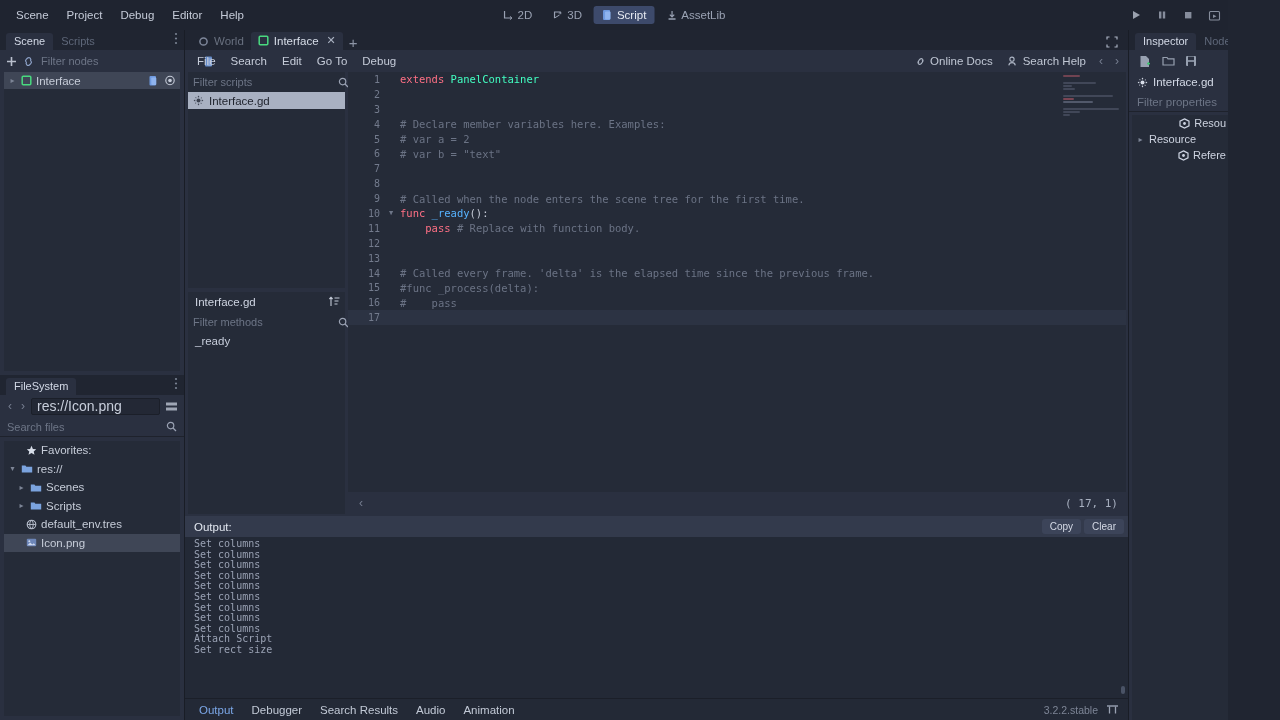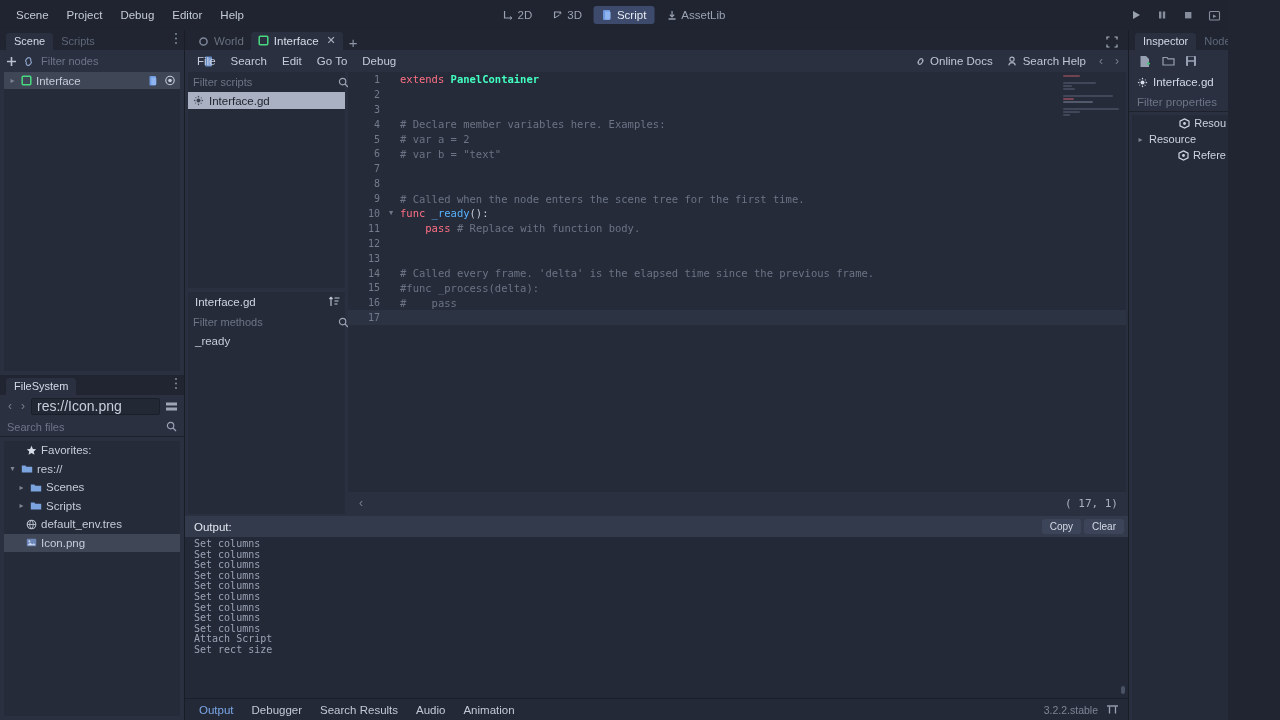--- a/index.html
+++ b/index.html
@@ -162,21 +162,21 @@
   .code-view { flex: 1 1 auto; position: relative; overflow: hidden; min-height: 0; font-family: "DejaVu Sans Mono", monospace; }
   .code-line { display: flex; height: 14.9px; align-items: center; font-size: 10.5px; }
   .code-line.current { background: #2c3343; }
   .lineno {
     width: 38px; flex: 0 0 38px; text-align: right; padding-right: 6px;
     color: #737b8d; font-size: 10px; user-select: none;
   }
   .fold { width: 10px; flex: 0 0 10px; color: #6e7688; font-size: 7px; text-align: center; }
   .codetext { white-space: pre; padding-left: 4px; }
   .k-kw { color: #ff7085; }
-  .k-type { color: #42ffc2; font-weight: bold; }
+  .k-type { color: #42ffc2; }
   .k-fn { color: #57b3ff; }
   .k-com { color: #6b7385; }
   .minimap {
     position: absolute; right: 4px; top: 2px; width: 62px; height: 52px;
     background: #262c39; overflow: hidden; opacity: .85;
   }
   .mm-line { height: 2px; margin: 0.6px 0 0.6px 3px; border-radius: 1px; }
 
   .code-status {
     height: 22px; flex: 0 0 22px; background: #2a3040; display: flex; align-items: center;

